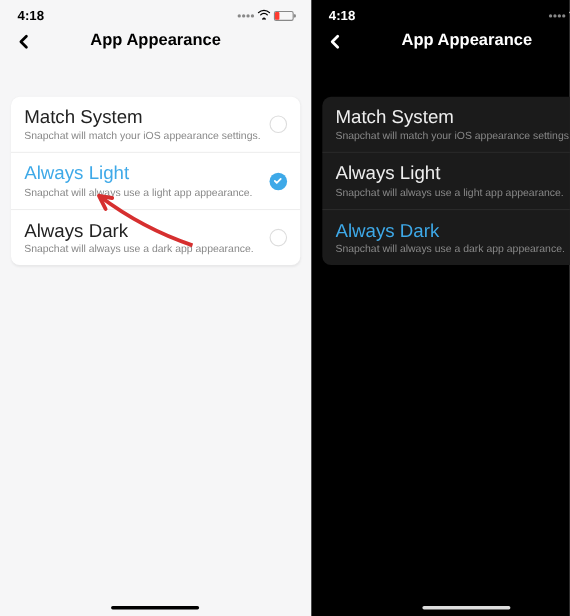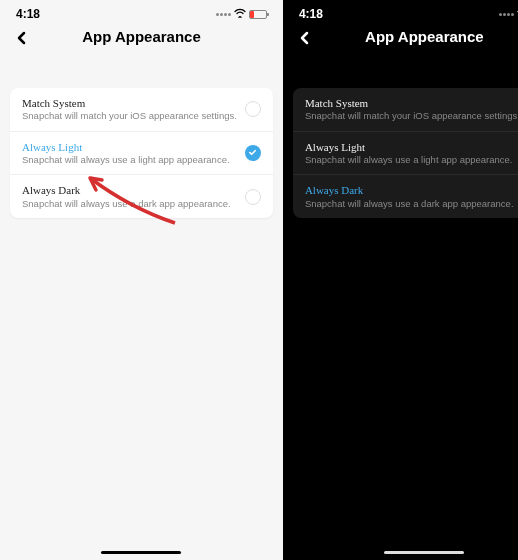--- a/index.html
+++ b/index.html
@@ -130,24 +130,23 @@
       border-top: 1px solid #eee;
     }
     .pane-dark .option + .option {
       border-top: 1px solid #2a2a2a;
     }
     .option-text {
       flex: 1;
       overflow: hidden;
     }
     .option-label {
-      font-size: 11px;
+      font-size: 17px;
       font-weight: 500;
       line-height: 1.3;
-      font-family: Liberation Serif, serif;
     }
     .option-desc {
       font-size: 9.5px;
       line-height: 1.3;
       white-space: nowrap;
       overflow: hidden;
       text-overflow: ellipsis;
     }
     .pane-light .option-label { color: #222; }
     .pane-light .option-desc { color: #888; }

